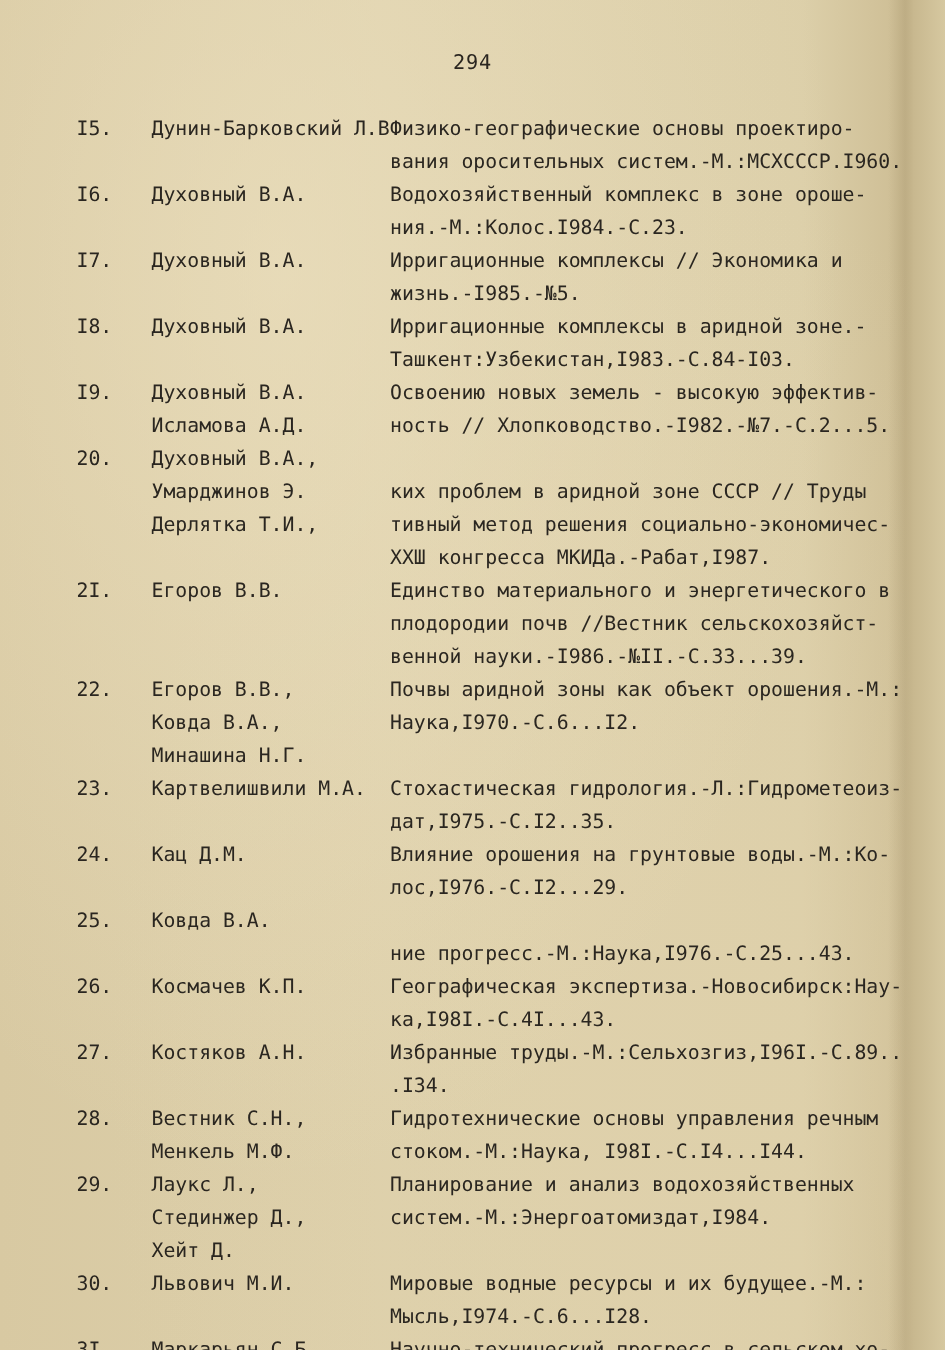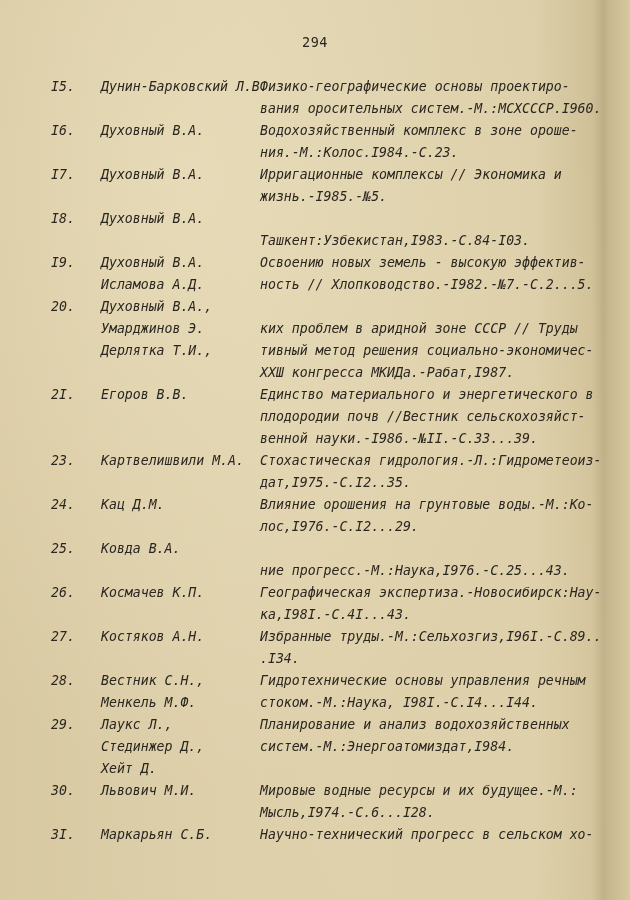--- a/index.html
+++ b/index.html
@@ -22,21 +22,21 @@
     background: linear-gradient(90deg, rgba(0,0,0,0) 0%, rgba(120,100,60,0.18) 30%, #c8b88f 45%, #d6c8a0 100%);
   }
   .pagenum {
     position: absolute; top: 34px; left: 0; width: 630px; text-align: center;
     font-size: 13.5px; letter-spacing: 0.5px;
   }
   .entries { position: absolute; top: 76px; left: 0; width: 630px; }
   .entry { position: relative; }
   .line {
     position: relative; height: 22px; line-height: 22px;
-    font-size: 13.2px; white-space: nowrap; font-style: italic;
+    font-size: 13.2px; white-space: nowrap;
   }
   .num { position: absolute; left: 51px; }
   .author { position: absolute; left: 101px; }
   .title { position: absolute; left: 260px; text-align: right; }
 </style>
 </head>
 <body>
 
 <div class="page">
   <div class="edge"></div>
@@ -69,20 +69,21 @@
           <span class="title">Ирригационные комплексы // Экономика и</span>
         </div>
         <div class="line">
           <span class="title">жизнь.-I985.-№5.</span>
         </div>
       </div>
       <div class="entry">
         <div class="line">
           <span class="num">I8.</span>
           <span class="author">Духовный В.А.</span>
+          <span class="title">Ирригационные комплексы в аридной зоне.-</span>
         </div>
         <div class="line">
           <span class="title">Ташкент:Узбекистан,I983.-С.84-I03.</span>
         </div>
       </div>
       <div class="entry">
         <div class="line">
           <span class="num">I9.</span>
           <span class="author">Духовный В.А.</span>
           <span class="title">Освоению новых земель - высокую эффектив-</span>
@@ -113,20 +114,34 @@
         <div class="line">
           <span class="num">2I.</span>
           <span class="author">Егоров В.В.</span>
           <span class="title">Единство материального и энергетического в</span>
         </div>
         <div class="line">
           <span class="title">плодородии почв //Вестник сельскохозяйст-</span>
         </div>
         <div class="line">
           <span class="title">венной науки.-I986.-№II.-С.33...39.</span>
+        </div>
+      </div>
+      <div class="entry">
+        <div class="line">
+          <span class="num">22.</span>
+          <span class="author">Егоров В.В.,</span>
+          <span class="title">Почвы аридной зоны как объект орошения.-М.:</span>
+        </div>
+        <div class="line">
+          <span class="author">Ковда В.А.,</span>
+          <span class="title">Наука,I970.-С.6...I2.</span>
+        </div>
+        <div class="line">
+          <span class="author">Минашина Н.Г.</span>
         </div>
       </div>
       <div class="entry">
         <div class="line">
           <span class="num">23.</span>
           <span class="author">Картвелишвили М.А.</span>
           <span class="title">Стохастическая гидрология.-Л.:Гидрометеоиз-</span>
         </div>
         <div class="line">
           <span class="title">дат,I975.-С.I2..35.</span>

